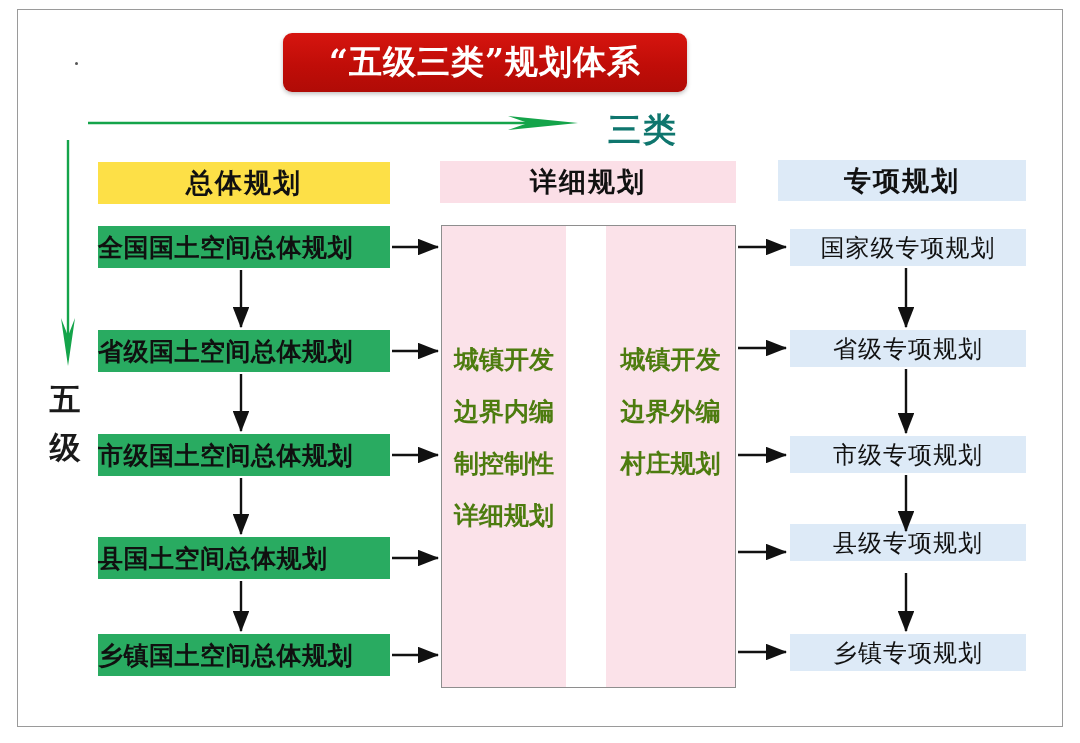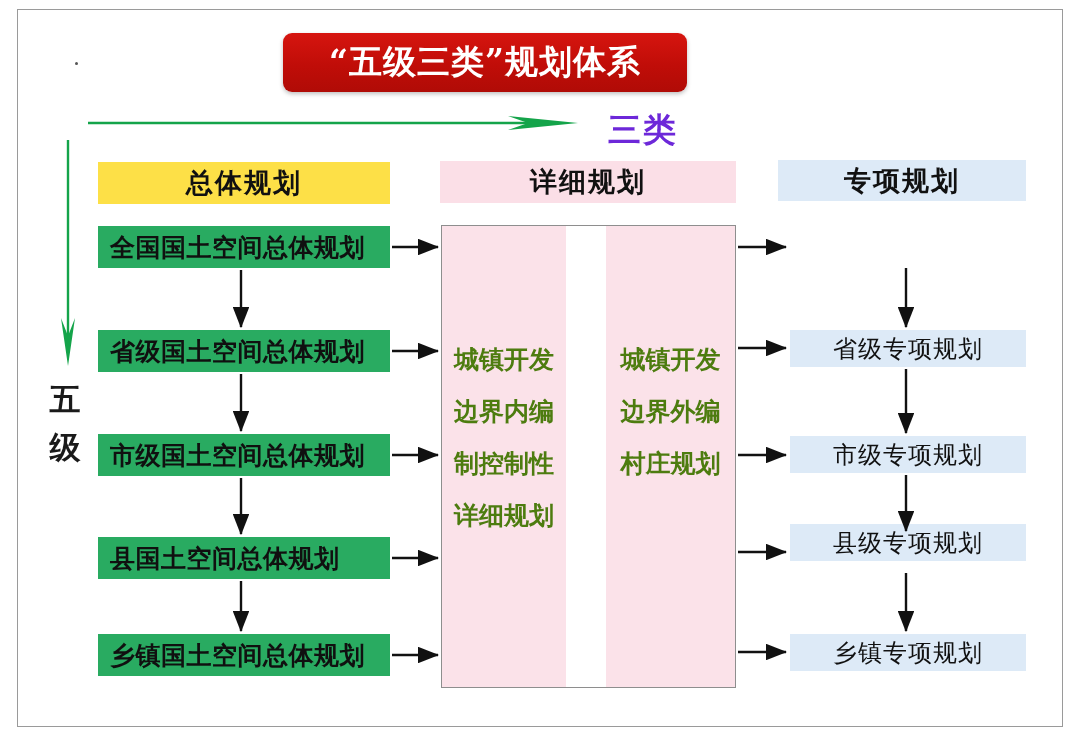--- a/index.html
+++ b/index.html
@@ -40,21 +40,21 @@
     font-weight: bold;
     letter-spacing: 1px;
     font-family: "DejaVu Serif", "Liberation Serif", serif;
     white-space: nowrap;
   }
 
   
   .h-arrow { position: absolute; left: 88px; top: 114px; width: 490px; height: 18px; }
   .h-label {
     position: absolute; left: 608px; top: 108px;
-    font-size: 33px; color: #6d28d9; font-weight: bold;
+    font-size: 33px; color: #0f766e; font-weight: bold;
     font-family: "DejaVu Serif", "Liberation Serif", serif;
     letter-spacing: 2px;
   }
 
   
   .v-arrow { position: absolute; left: 58px; top: 140px; width: 20px; height: 226px; }
   .v-label {
     position: absolute; left: 44px; top: 375px;
     width: 42px;
     font-size: 31px; color: #1a1a1a; font-weight: bold;
@@ -74,21 +74,21 @@
     color: #111111;
   }
   .head-overall { left: 98px; top: 162px; width: 292px; height: 42px; background: #fde047; }
   .head-detail  { left: 440px; top: 161px; width: 296px; height: 42px; background: #fbdfe7; }
   .head-special { left: 778px; top: 160px; width: 248px; height: 41px; background: #ddeaf7; }
 
   
   .g-box {
     position: absolute; left: 98px; width: 292px; height: 42px;
     background: #29ab61;
-    display: flex; align-items: center; padding-left: 12px;
+    display: flex; align-items: center; padding-left: 0;
     font-size: 25px; font-weight: bold; color: #101010;
     font-family: "DejaVu Serif", "Liberation Serif", serif;
     letter-spacing: 0.5px;
     white-space: nowrap;
   }
 
   
   .b-box {
     position: absolute; left: 790px; width: 236px; height: 37px;
     background: #ddeaf7;
@@ -173,20 +173,21 @@
       <span>制控制性</span>
       <span>详细规划</span>
     </div>
     <div class="pink-text right">
       <span>城镇开发</span>
       <span>边界外编</span>
       <span>村庄规划</span>
     </div>
   </div>
 
+  <div class="b-box" style="top:229px">国家级专项规划</div>
   <div class="b-box" style="top:330px">省级专项规划</div>
   <div class="b-box" style="top:436px">市级专项规划</div>
   <div class="b-box" style="top:524px">县级专项规划</div>
   <div class="b-box" style="top:634px">乡镇专项规划</div>
 
   <svg class="arrows" viewBox="0 0 1080 743">
     <defs>
       <marker id="ah" markerWidth="9" markerHeight="7" refX="8.5" refY="3.5" orient="auto">
         <polygon points="0 0, 9 3.5, 0 7" fill="#111111"></polygon>
       </marker>

